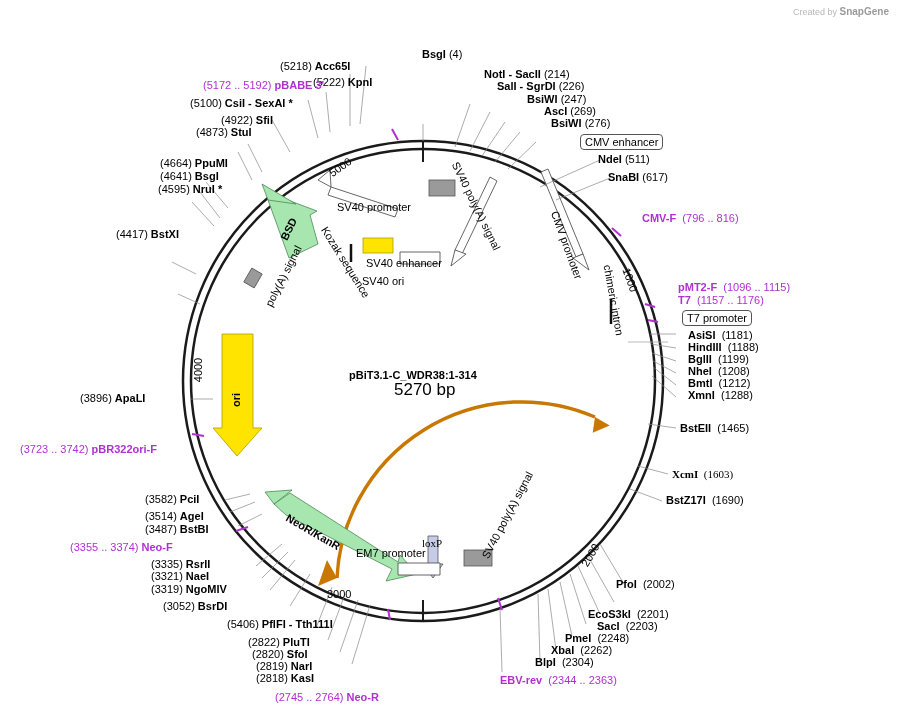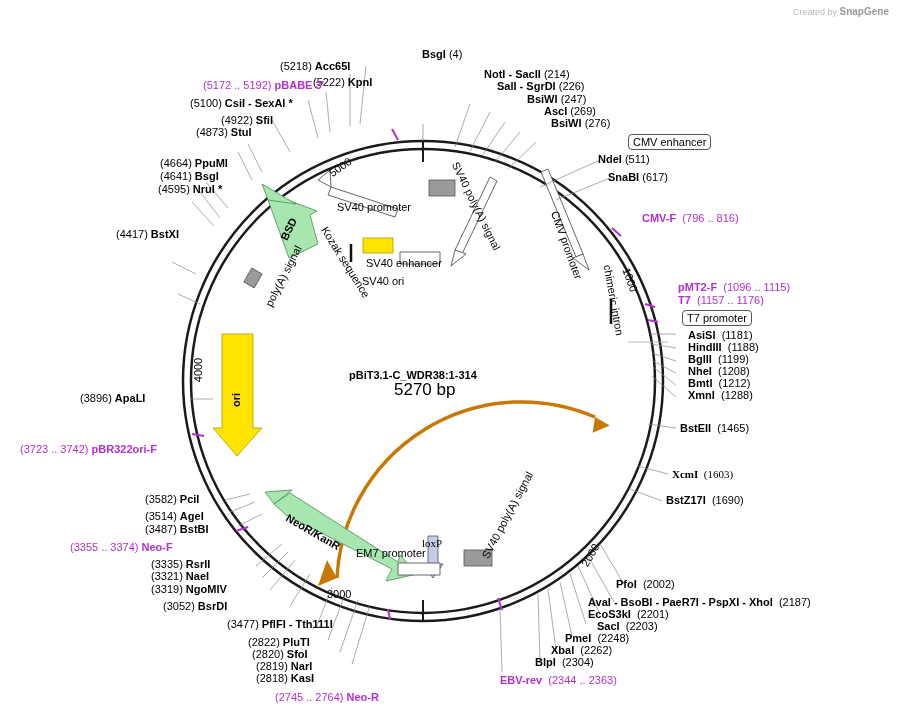--- a/index.html
+++ b/index.html
@@ -158,21 +158,21 @@
   <div class="lbl" style="left:186px;top:360px;transform:rotate(-90deg);">4000</div>
   <div class="lbl" style="left:328px;top:157px;transform:rotate(-35deg);">5000</div>
 
   <div class="lbl" style="left:277px;top:219px;transform:rotate(-63deg);font-weight:bold;">BSD</div>
   <div class="lbl" style="left:250px;top:266px;transform:rotate(-63deg);">poly(A) signal</div>
   <div class="lbl" style="left:337px;top:197px;">SV40 promoter</div>
   <div class="lbl" style="left:428px;top:196px;transform:rotate(64deg);">SV40 poly(A) signal</div>
   <div class="lbl" style="left:366px;top:253px;">SV40 enhancer</div>
   <div class="lbl" style="left:362px;top:271px;">SV40 ori</div>
   <div class="lbl" style="left:305px;top:252px;transform:rotate(58deg);">Kozak sequence</div>
-  <div class="lbl boxed" style="left:580px;top:130px;margin-left:48px;">CMV enhancer</div>
+  <div class="lbl boxed" style="left:580px;top:130px;">CMV enhancer</div>
   <div class="lbl" style="left:531px;top:235px;transform:rotate(70deg);">CMV promoter</div>
   <div class="lbl boxed" style="left:682px;top:306px;">T7 promoter</div>
   <div class="lbl" style="left:578px;top:290px;transform:rotate(80deg);">chimeric intron</div>
   <div class="lbl" style="left:459px;top:505px;transform:rotate(-62deg);">SV40 poly(A) signal</div>
   <div class="lbl" style="left:422px;top:533px;font-family:Liberation Serif, serif;">loxP</div>
   <div class="lbl" style="left:356px;top:543px;">EM7 promoter</div>
   <div class="lbl b" style="left:283px;top:522px;transform:rotate(30deg);">NeoR/KanR</div>
   <div class="lbl b" style="left:229px;top:390px;transform:rotate(-90deg);">ori</div>
 
   <div class="lbl" style="left:313px;top:44px;margin-top:28px;"><span class="pos">(5222)</span> <span class="b">KpnI</span></div>
@@ -203,34 +203,33 @@
   <div class="lbl" style="left:688px;top:337px;"><span class="b">HindIII</span> &nbsp;<span class="pos">(1188)</span></div>
   <div class="lbl" style="left:688px;top:349px;"><span class="b">BglII</span> &nbsp;<span class="pos">(1199)</span></div>
   <div class="lbl" style="left:688px;top:361px;"><span class="b">NheI</span> &nbsp;<span class="pos">(1208)</span></div>
   <div class="lbl" style="left:688px;top:373px;"><span class="b">BmtI</span> &nbsp;<span class="pos">(1212)</span></div>
   <div class="lbl" style="left:688px;top:385px;"><span class="b">XmnI</span> &nbsp;<span class="pos">(1288)</span></div>
   <div class="lbl" style="left:680px;top:418px;"><span class="b">BstEII</span> &nbsp;<span class="pos">(1465)</span></div>
   <div class="lbl" style="left:672px;top:464px;font-family:Liberation Serif, serif;"><span class="b">XcmI</span> &nbsp;<span class="pos">(1603)</span></div>
   <div class="lbl" style="left:666px;top:490px;"><span class="b">BstZ17I</span> &nbsp;<span class="pos">(1690)</span></div>
   <div class="lbl" style="left:616px;top:574px;"><span class="b">PfoI</span> &nbsp;<span class="pos">(2002)</span></div>
 
-  <div class="lbl" style="left:588px;top:592px;"><span class="b">AvaI  -  BsoBI  -  PaeR7I  -  PspXI  -  XhoI</span> &nbsp;<span class="pos">(2187)</span></div>
   <div class="lbl" style="left:588px;top:604px;"><span class="b">EcoS3kI</span> &nbsp;<span class="pos">(2201)</span></div>
   <div class="lbl" style="left:597px;top:616px;"><span class="b">SacI</span> &nbsp;<span class="pos">(2203)</span></div>
   <div class="lbl" style="left:565px;top:628px;"><span class="b">PmeI</span> &nbsp;<span class="pos">(2248)</span></div>
   <div class="lbl" style="left:551px;top:640px;"><span class="b">XbaI</span> &nbsp;<span class="pos">(2262)</span></div>
   <div class="lbl" style="left:535px;top:652px;"><span class="b">BlpI</span> &nbsp;<span class="pos">(2304)</span></div>
   <div class="lbl purple" style="left:500px;top:670px;"><span class="b">EBV-rev</span> &nbsp;<span>(2344 .. 2363)</span></div>
 
   <div class="lbl purple" style="left:275px;top:687px;"><span>(2745 .. 2764)</span> <span class="b">Neo-R</span></div>
   <div class="lbl" style="left:256px;top:668px;"><span class="pos">(2818)</span> <span class="b">KasI</span></div>
   <div class="lbl" style="left:256px;top:656px;"><span class="pos">(2819)</span> <span class="b">NarI</span></div>
   <div class="lbl" style="left:252px;top:644px;"><span class="pos">(2820)</span> <span class="b">SfoI</span></div>
   <div class="lbl" style="left:248px;top:632px;"><span class="pos">(2822)</span> <span class="b">PluTI</span></div>
-  <div class="lbl" style="left:227px;top:614px;"><span class="pos">(3477)</span> <span class="b">PflFI  -  Tth111I</span></div>
+  <div class="lbl" style="left:227px;top:614px;"><span class="pos">(5406)</span> <span class="b">PflFI  -  Tth111I</span></div>
   <div class="lbl" style="left:163px;top:596px;"><span class="pos">(3052)</span> <span class="b">BsrDI</span></div>
   <div class="lbl" style="left:151px;top:579px;"><span class="pos">(3319)</span> <span class="b">NgoMIV</span></div>
   <div class="lbl" style="left:151px;top:566px;"><span class="pos">(3321)</span> <span class="b">NaeI</span></div>
   <div class="lbl" style="left:151px;top:554px;"><span class="pos">(3335)</span> <span class="b">RsrII</span></div>
   <div class="lbl purple" style="left:70px;top:537px;"><span>(3355 .. 3374)</span> <span class="b">Neo-F</span></div>
   <div class="lbl" style="left:145px;top:519px;"><span class="pos">(3487)</span> <span class="b">BstBI</span></div>
   <div class="lbl" style="left:145px;top:506px;"><span class="pos">(3514)</span> <span class="b">AgeI</span></div>
   <div class="lbl" style="left:145px;top:489px;"><span class="pos">(3582)</span> <span class="b">PciI</span></div>
   <div class="lbl purple" style="left:20px;top:439px;"><span>(3723 .. 3742)</span> <span class="b">pBR322ori-F</span></div>
   <div class="lbl" style="left:80px;top:388px;"><span class="pos">(3896)</span> <span class="b">ApaLI</span></div>

